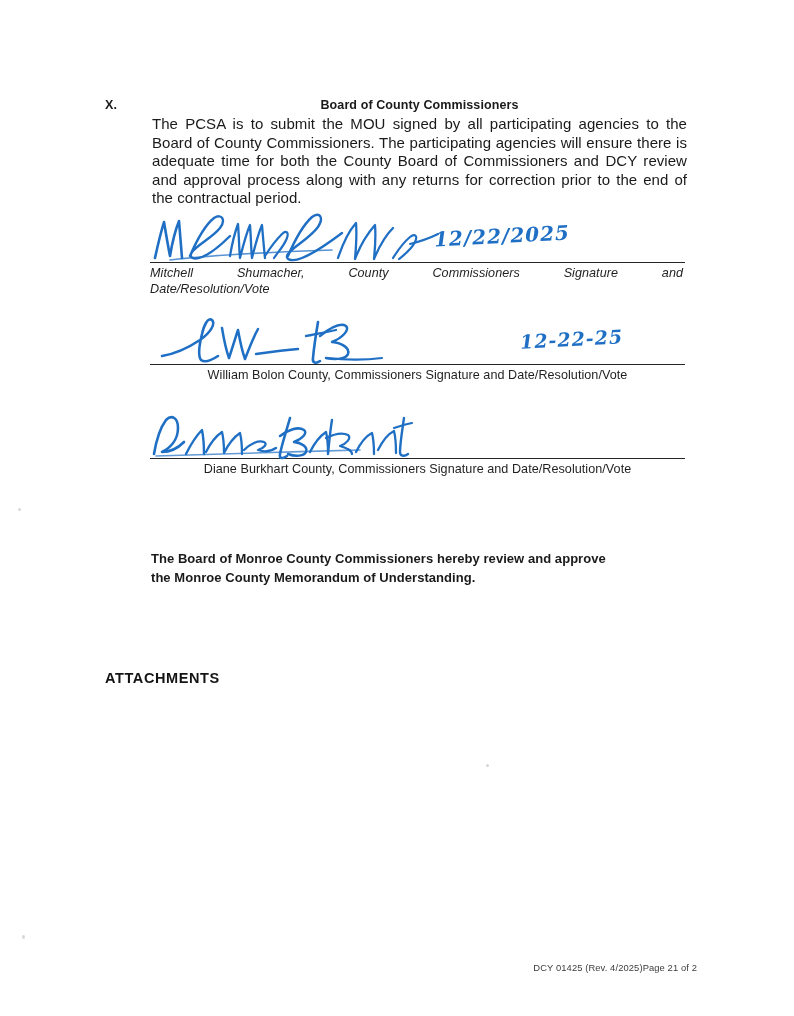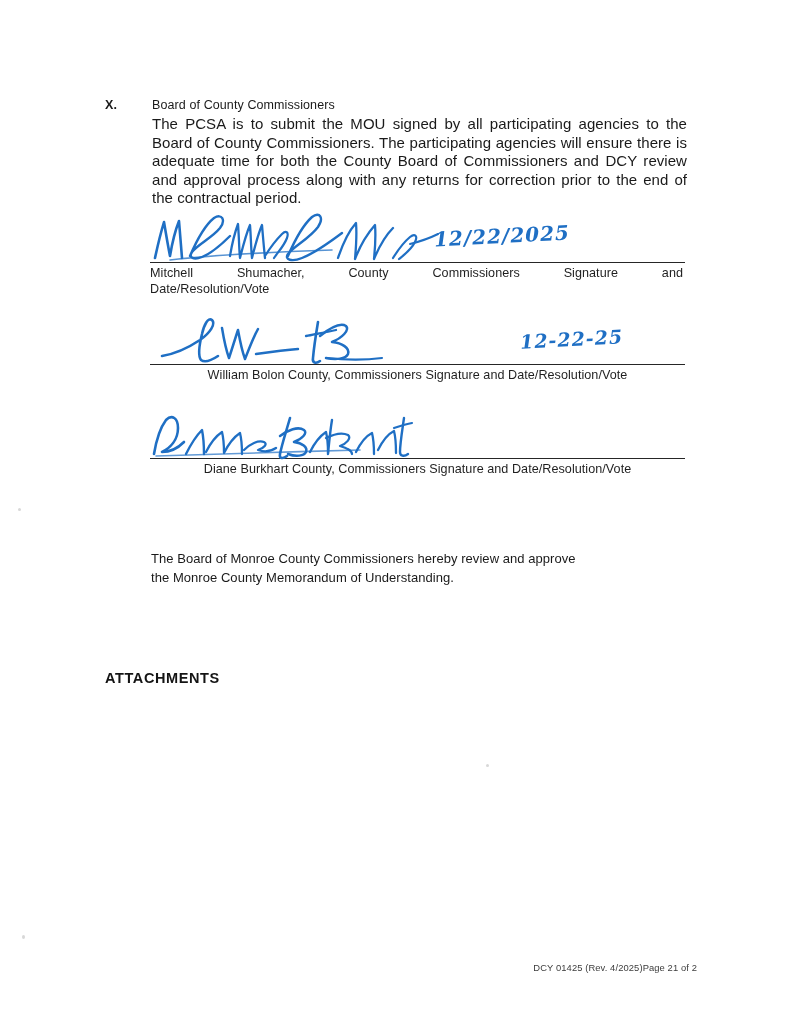--- a/index.html
+++ b/index.html
@@ -39,23 +39,24 @@
     font-size: 12.5px;
     font-weight: bold;
     line-height: 17px;
     letter-spacing: 0.1px;
   }
   .section-body {
     flex: 1 1 auto;
   }
   .section-title {
     font-size: 12.5px;
-    font-weight: normal;
+    font-weight: bold;
     line-height: 17px;
     letter-spacing: 0.1px;
+    text-align: center;
   }
   .section-para {
     font-size: 15px;
     line-height: 18.6px;
     text-align: justify;
     margin-top: 1px;
     letter-spacing: 0.05px;
   }
 
   
@@ -86,20 +87,21 @@
     line-height: 16px;
     margin-top: 2px;
     letter-spacing: 0.05px;
     color: #1f1f1f;
     text-align: center;
   }
   .sig-caption.justified {
     text-align: justify;
     text-align-last: justify;
     width: 533px;
+    font-style: italic;
   }
   .sig-caption.justified .second-line {
     display: block;
     text-align: right;
     text-align-last: left;
   }
 
   
   .hand-date {
     position: absolute;
@@ -112,21 +114,21 @@
     white-space: nowrap;
   }
 
   
   .approval {
     position: absolute;
     left: 151px;
     top: 549px;
     width: 533px;
     font-size: 13px;
-    font-weight: normal;
+    font-weight: bold;
     line-height: 19px;
     text-align: justify;
     letter-spacing: 0.05px;
   }
   .approval .last-line {
     display: block;
     text-align: left;
   }
 
   

